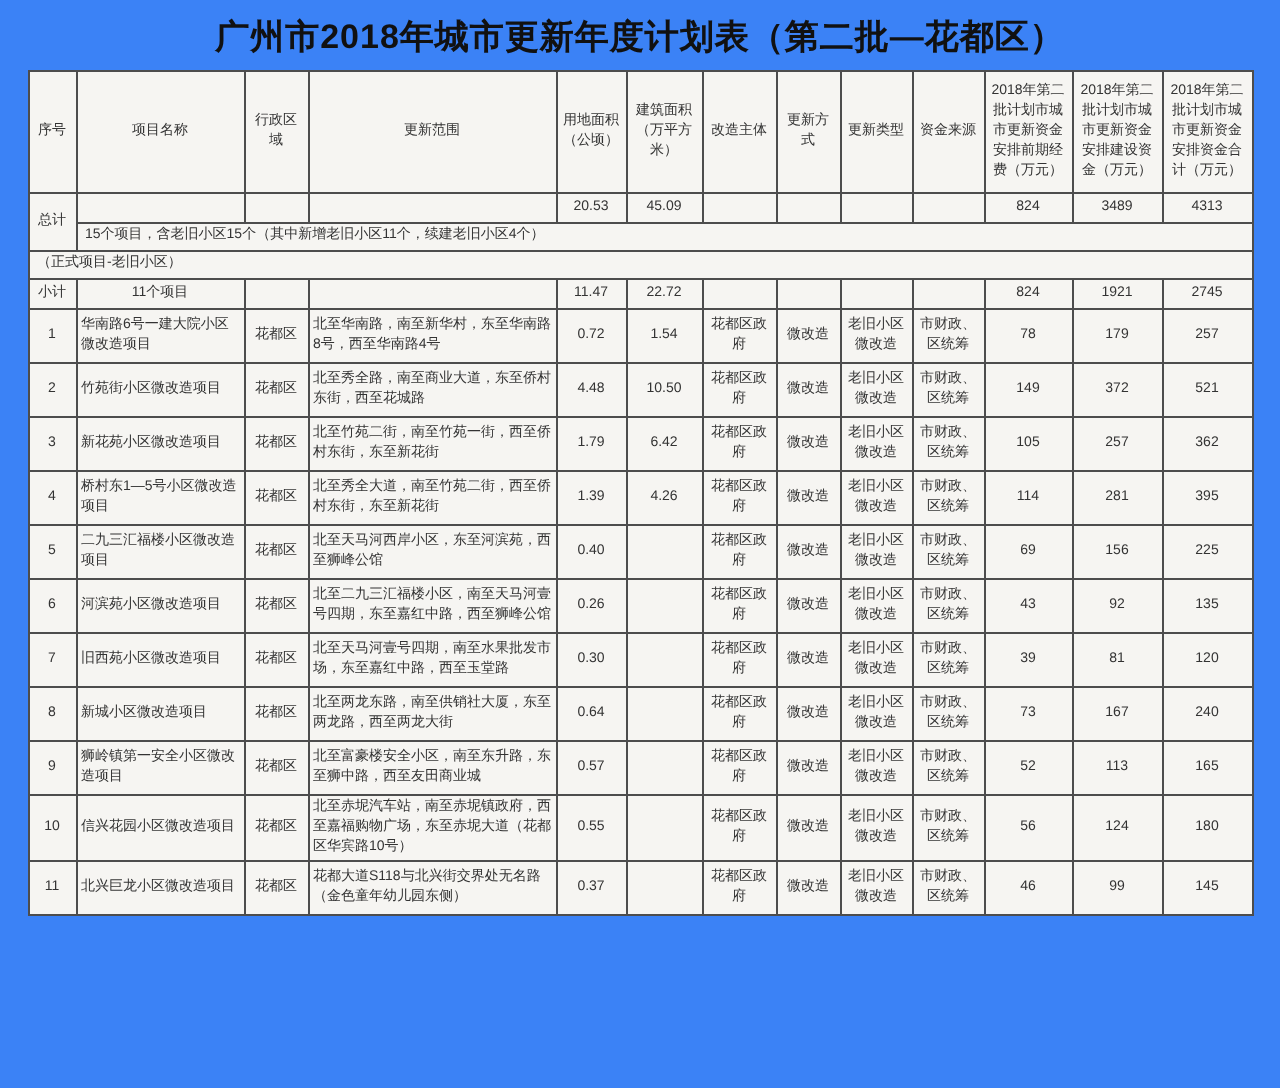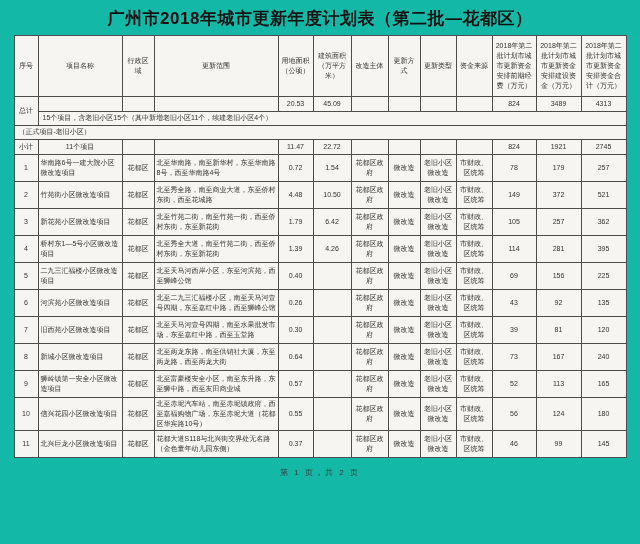--- a/index.html
+++ b/index.html
@@ -7,21 +7,21 @@
     padding: 0;
     background: #f1efec;
     font-family: "Liberation Sans", sans-serif;
     color: #2b2b2b;
   }
   .page {
     position: relative;
     width: 640px;
     height: 544px;
     overflow: hidden;
-    background: #14b8a6;
+    background: #3b82f6;
   }
   .title {
     margin: 7px 0 5px 0;
     text-align: center;
     font-size: 17px;
     font-weight: bold;
     color: #111;
     letter-spacing: 0.5px;
   }
   table.plan-table {
@@ -297,14 +297,13 @@
           <td>微改造</td>
           <td>老旧小区微改造</td>
           <td>市财政、区统筹</td>
           <td>46</td>
           <td>99</td>
           <td>145</td>
         </tr>
       </tbody>
   </table>
 
-  <div class="footer">第 1 页，共 2 页</div>
 </div>
 
 </body></html>

